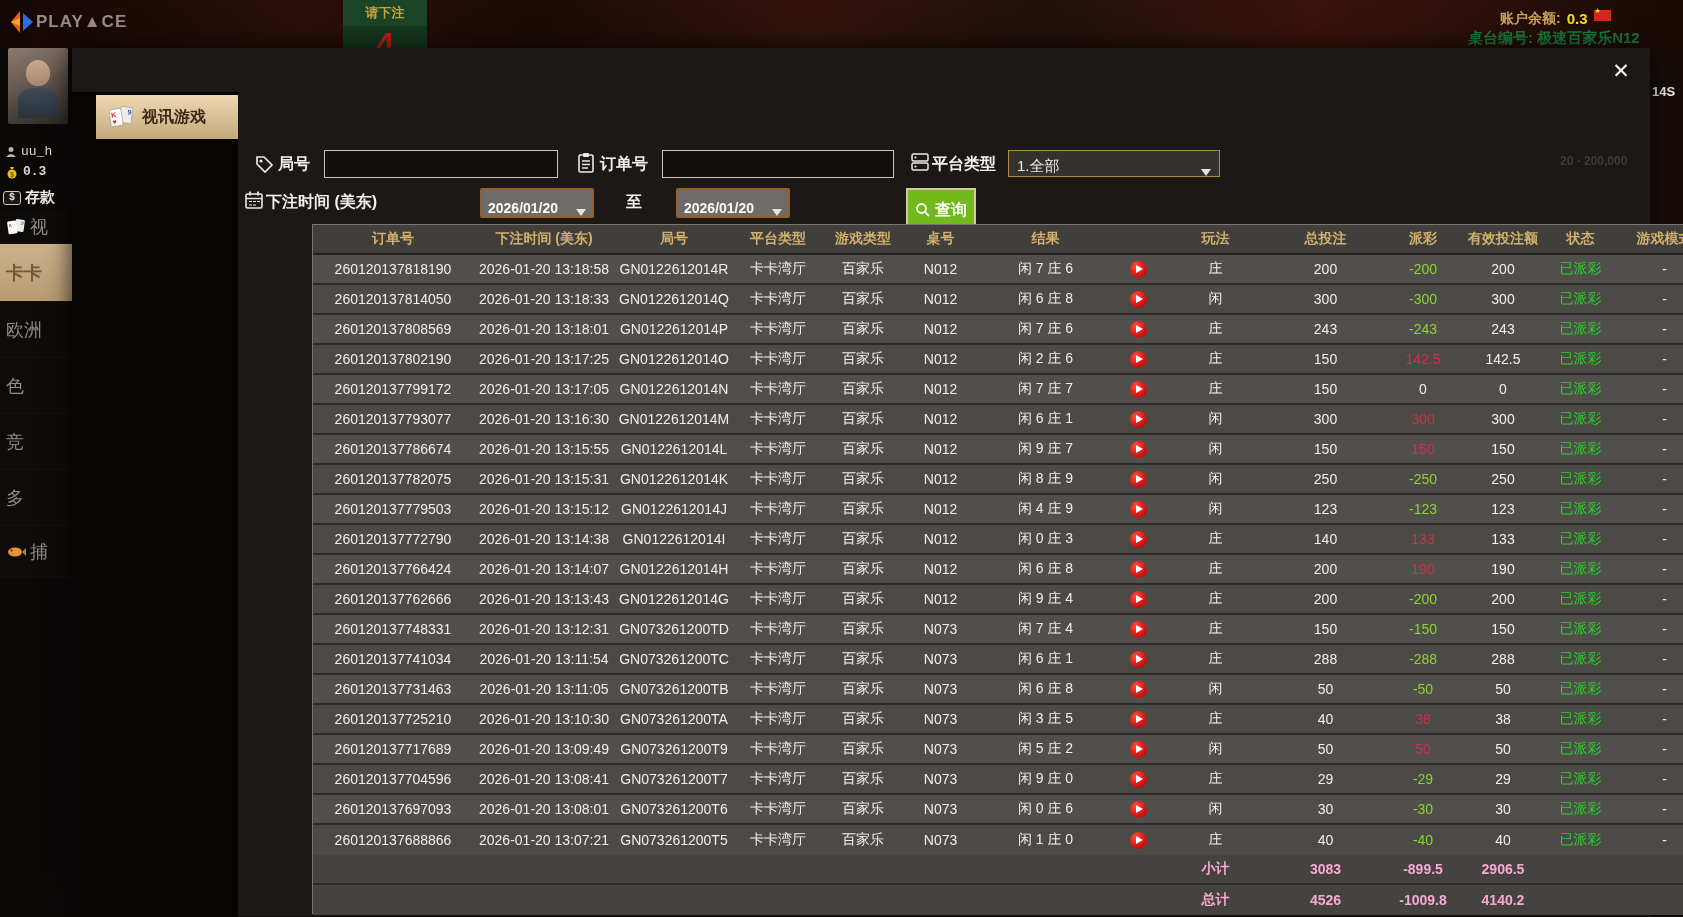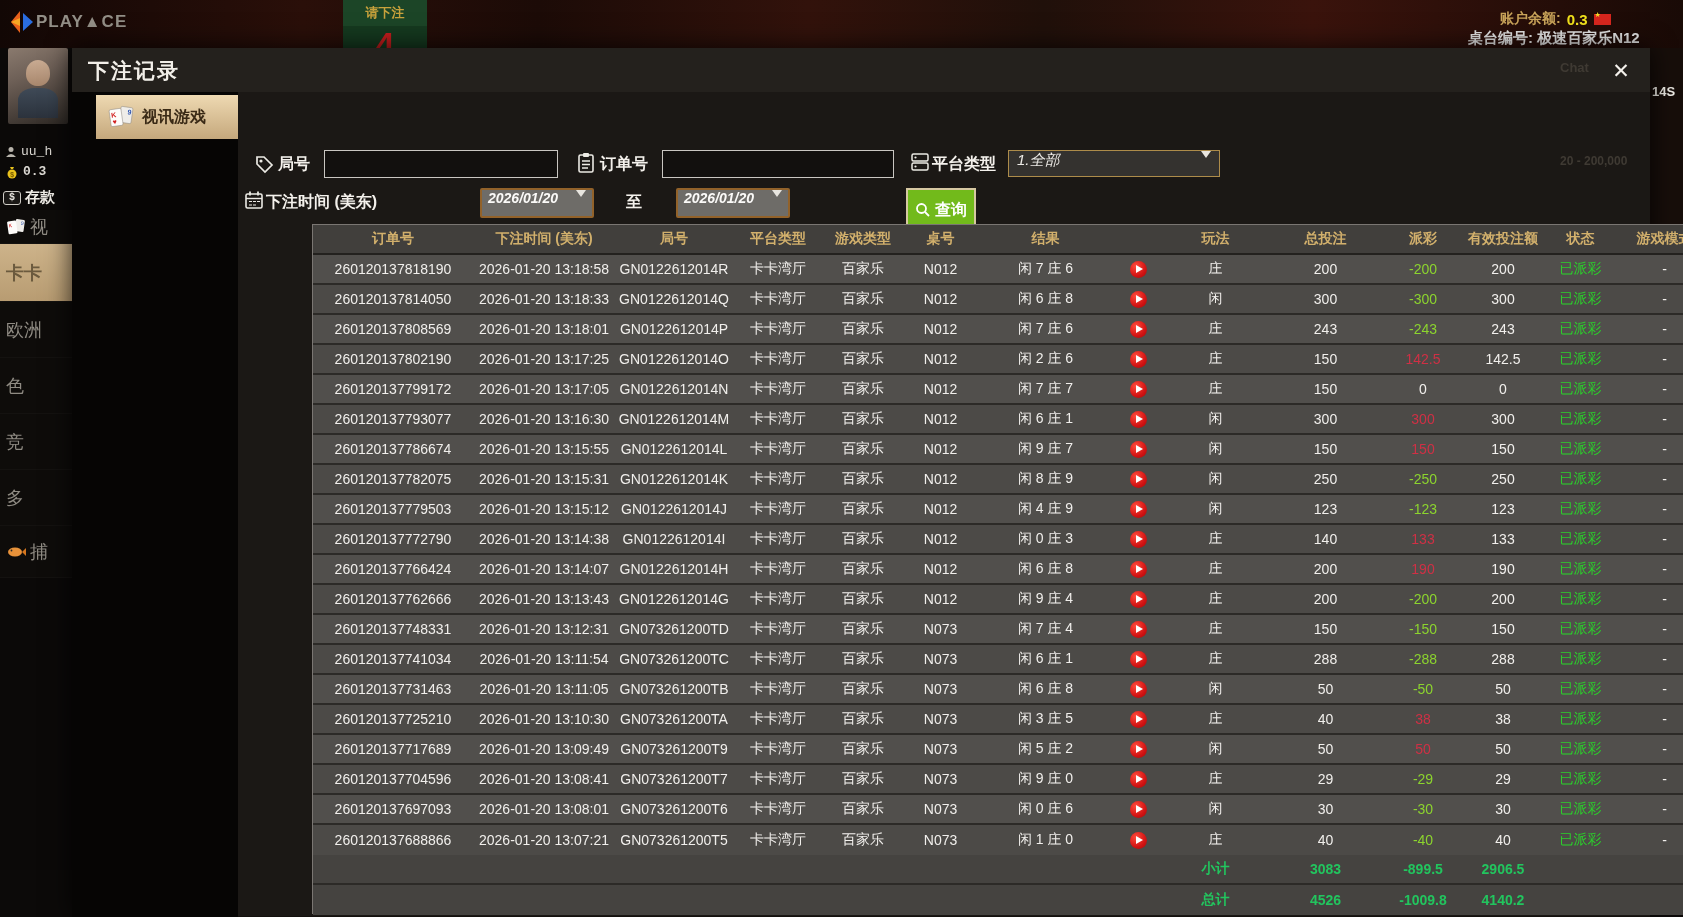--- a/index.html
+++ b/index.html
@@ -30,26 +30,26 @@
   .rail-deposit { position:absolute; left:3px; top:140px; display:flex; align-items:center; gap:4px;
     color:#efece6; font-size:15px; font-weight:bold; }
   .dollar-badge { display:inline-flex; width:18px; height:14px; border:1px solid #cfccc6; border-radius:3px;
     background:#1a1816; color:#e8e5df; font-size:10px; font-weight:bold; align-items:center; justify-content:center; }
   #rail-nav { position:absolute; left:0; top:162px; width:72px; }
   .rail-item { width:72px; display:flex; align-items:center; gap:4px; padding-left:6px;
     color:#8f8b83; font-size:18px; border-bottom:1px solid #141210; background:#0e0c0a; }
   .rail-item.active { background:linear-gradient(180deg,#cdb38a,#b89c72); color:#6b5a3e; font-weight:bold; }
 
   
-  #acct-row { position:absolute; left:1468px; top:10px; display:flex; gap:6px; align-items:center; font-weight:bold;padding-left:32px; }
+  #acct-row { position:absolute; left:1468px; top:10px; display:flex; gap:6px; align-items:flex-start; font-weight:bold;padding-left:32px; }
   #acct-row .lbl { color:#c9a45a; font-size:14px; }
   #acct-row .val { color:#f0e11c; font-size:15px; }
   .flag { width:17px; height:11px; background:#d6261e; position:relative; display:inline-block; }
   .flag:before { content:"★"; position:absolute; left:1px; top:-3px; color:#f4e02a; font-size:7px; }
-  #table-info-row { position:absolute; left:1468px; top:29px; color:#e5e5e5; font-size:15px; font-weight:bold; white-space:nowrap; }
+  #table-info-row { position:absolute; left:1468px; top:29px; color:#15803d; font-size:15px; font-weight:bold; white-space:nowrap; }
   #right-edge { position:absolute; left:1650px; top:48px; width:33px; height:822px; background:#170e0a; overflow:hidden; }
   #right-edge .blue-strip { position:absolute; left:0; top:236px; width:33px; height:9px; background:#2a4fd4; opacity:.75; }
   #right-edge .red-zone { position:absolute; left:0; top:300px; width:33px; height:230px;
     background:linear-gradient(180deg,#3a120c,#5a1a10 40%,#3f1610 75%,#24100a); opacity:.8; }
   #right-edge .green-zone { position:absolute; left:0; top:530px; width:33px; height:120px; background:#17251a; opacity:.6; }
   .frag { position:absolute; font-weight:bold; white-space:nowrap; }
   #frag-timer { left:2px; top:36px; color:#efece6; font-size:13px; }
   #frag-47 { left:5px; top:258px; color:#e8d43a; font-size:14px; }
   #frag-13 { left:5px; top:284px; color:#e8e4da; font-size:14px; }
   #badge-17 { position:absolute; left:2px; top:624px; width:21px; height:21px; border-radius:50%;
@@ -73,21 +73,21 @@
   .tab.active { width:180px; background:linear-gradient(180deg,#eed9b2,#c5a87c); color:#3a2a16;
     clip-path:polygon(0 0,166px 0,100% 50%,166px 100%,0 100%); }
 
   #modal-content { position:absolute; left:166px; top:44px; width:1412px; height:825px; background:#1b1815; }
 
   
   .flabel { position:absolute; color:#f4f1ec; font-size:16px; font-weight:bold; }
   .ficon { position:absolute; }
   .txt-input { position:absolute; height:28px; background:#12100e; border:1px solid #c9c6c1; color:#e8e5df;
     font-size:14px; padding:0 6px; outline:none; }
-  .dd { position:absolute; display:flex; align-items:flex-start; justify-content:space-between; cursor:pointer;font-style:italic; }
+  .dd { position:absolute; display:flex; align-items:flex-end; justify-content:space-between; cursor:pointer; }
   #platform-select { left:770px; top:58px; width:212px; height:27px; background:#34322f; border:1px solid #ad8c4a;
     color:#eceae6; font-size:15px; padding:0 8px; }
   .date-dd { background:#6e6c68; border:2px solid #92622a; color:#fbfaf8; font-size:14px; font-weight:bold;
     width:114px; height:30px; padding:0 6px; border-radius:2px; }
   #date-from { left:242px; top:96px; } #date-to { left:438px; top:96px; }
   #to-label { position:absolute; left:388px; top:100px; color:#f4f1ec; font-size:16px; font-weight:bold; }
   .caret { width:0; height:0; border-left:5px solid transparent; border-right:5px solid transparent; border-top:7px solid #e8e5df; }
   #search-btn { position:absolute; left:668px; top:96px; width:70px; height:44px; background:#72ba1b;
     border:2px solid #d6c8a2; display:flex; align-items:center; justify-content:center; gap:4px;
     color:#fff; font-size:16px; font-weight:bold; cursor:pointer; }
@@ -97,21 +97,21 @@
   .trow { display:grid; grid-template-columns:160px 142px 118px 90px 80px 75px 135px 50px 105px 115px 80px 80px 75px 1fr;
     height:30px; align-items:center; border-bottom:2px solid #2c2a27; }
   .trow:last-child { border-bottom:none; }
   .trow .td, .trow .th { text-align:center; font-size:14px; color:#f1efec; white-space:nowrap; overflow:hidden; }
   #table-header-row { background:#413f3c; border-bottom:2px solid #23211e; }
   #table-header-row .th { color:#d2b06c; font-weight:bold; }
   .trow.even { background:#514f4c; } .trow.odd { background:#4c4a47; }
   .green { color:#8cd42e !important; } .red { color:#cf3045 !important; } .neutral { color:#f0eeea; }
   .status-green { color:#2bd02b !important; }
   .total-row { background:#454340; }
-  .total-row .td { color:#22c55e; font-weight:bold; }
+  .total-row .td { color:#f9a8d4; font-weight:bold; }
   .play-btn { display:inline-flex; width:17px; height:17px; border-radius:50%;
     background:radial-gradient(circle at 35% 30%,#ff4b3c,#d21313 60%,#9c0b0b); align-items:center; justify-content:center; cursor:pointer; }
   .play-tri { width:0; height:0; border-top:4px solid transparent; border-bottom:4px solid transparent; border-left:7px solid #fff; margin-left:2px; }
 
   
   #pagination { position:absolute; left:0px; top:824px; width:1412px; height:40px; background:#14110e; }
 </style>
 </head>
 <body>
 
@@ -211,24 +211,20 @@
     <div class="frag" id="frag-13">13</div>
     <div class="red-zone"></div>
     <div class="green-zone"></div>
     <div id="badge-17">17</div>
     <div id="envelope"></div>
     <div class="decor-block" style="top:778px; background:#5a3a2a;"></div>
     <div class="decor-block" style="top:790px; background:#4a4432;"></div>
   </div>
 
   <div id="modal">
-    <div id="modal-titlebar">
-      <span id="modal-title">下注记录</span>
-      <span class="bleed" style="left:1488px; top:12px;">Chat</span>
-    </div>
     <div id="close-btn">✕</div>
     <div id="modal-divider"></div>
 
     <div id="modal-sidebar">
       <div class="tab active" style="top:3px;margin-left:24px;">
         <svg width="26" height="24" viewBox="0 0 26 24">
           <g transform="rotate(8 18 10)">
               <rect x="12" y="2" width="12" height="16" rx="1.5" fill="#efede9" stroke="#8a8781" stroke-width="0.5"></rect>
               <text x="19" y="9" font-size="7" fill="#2a52b0" font-weight="bold">9</text>
             </g>

